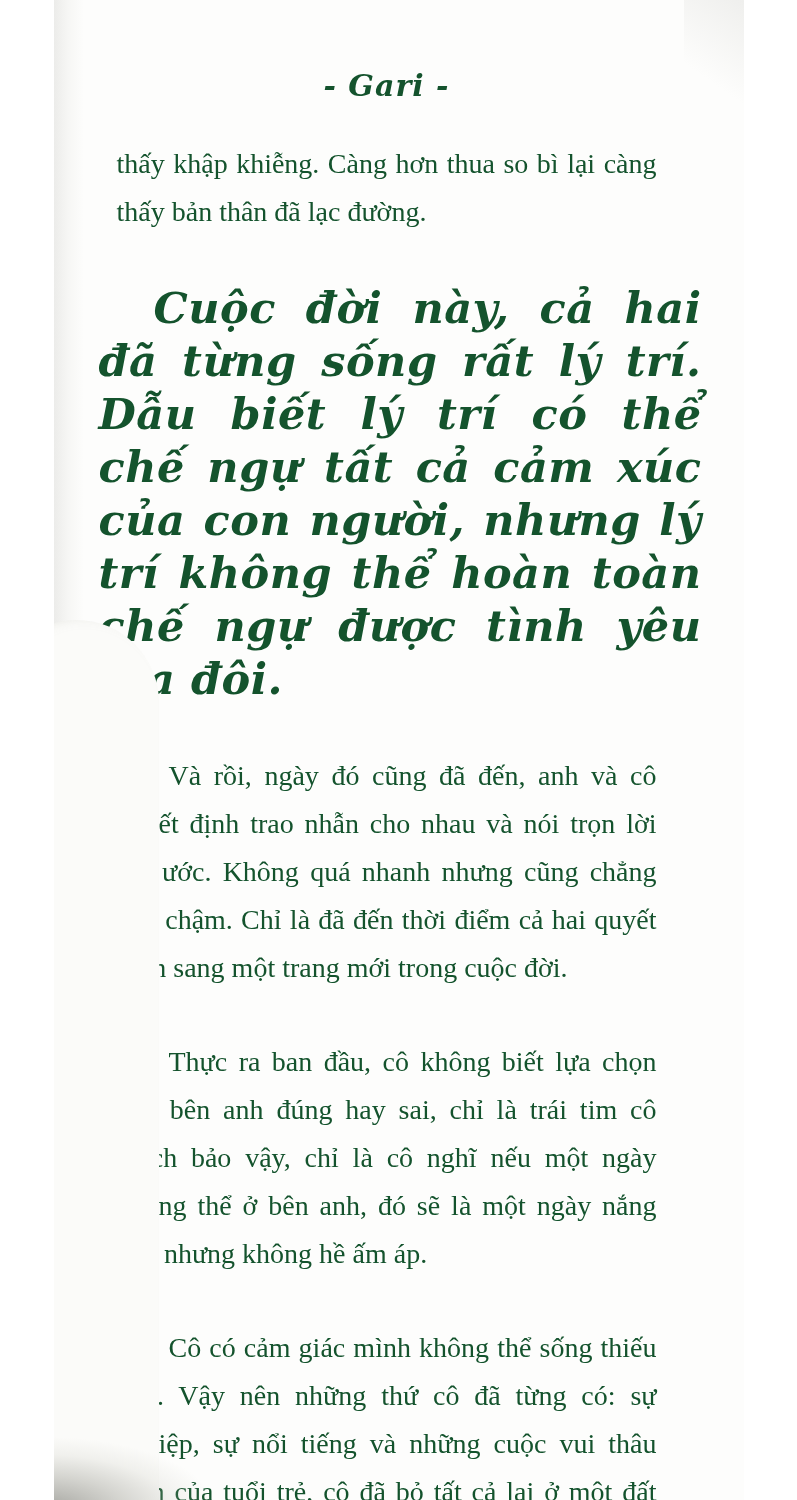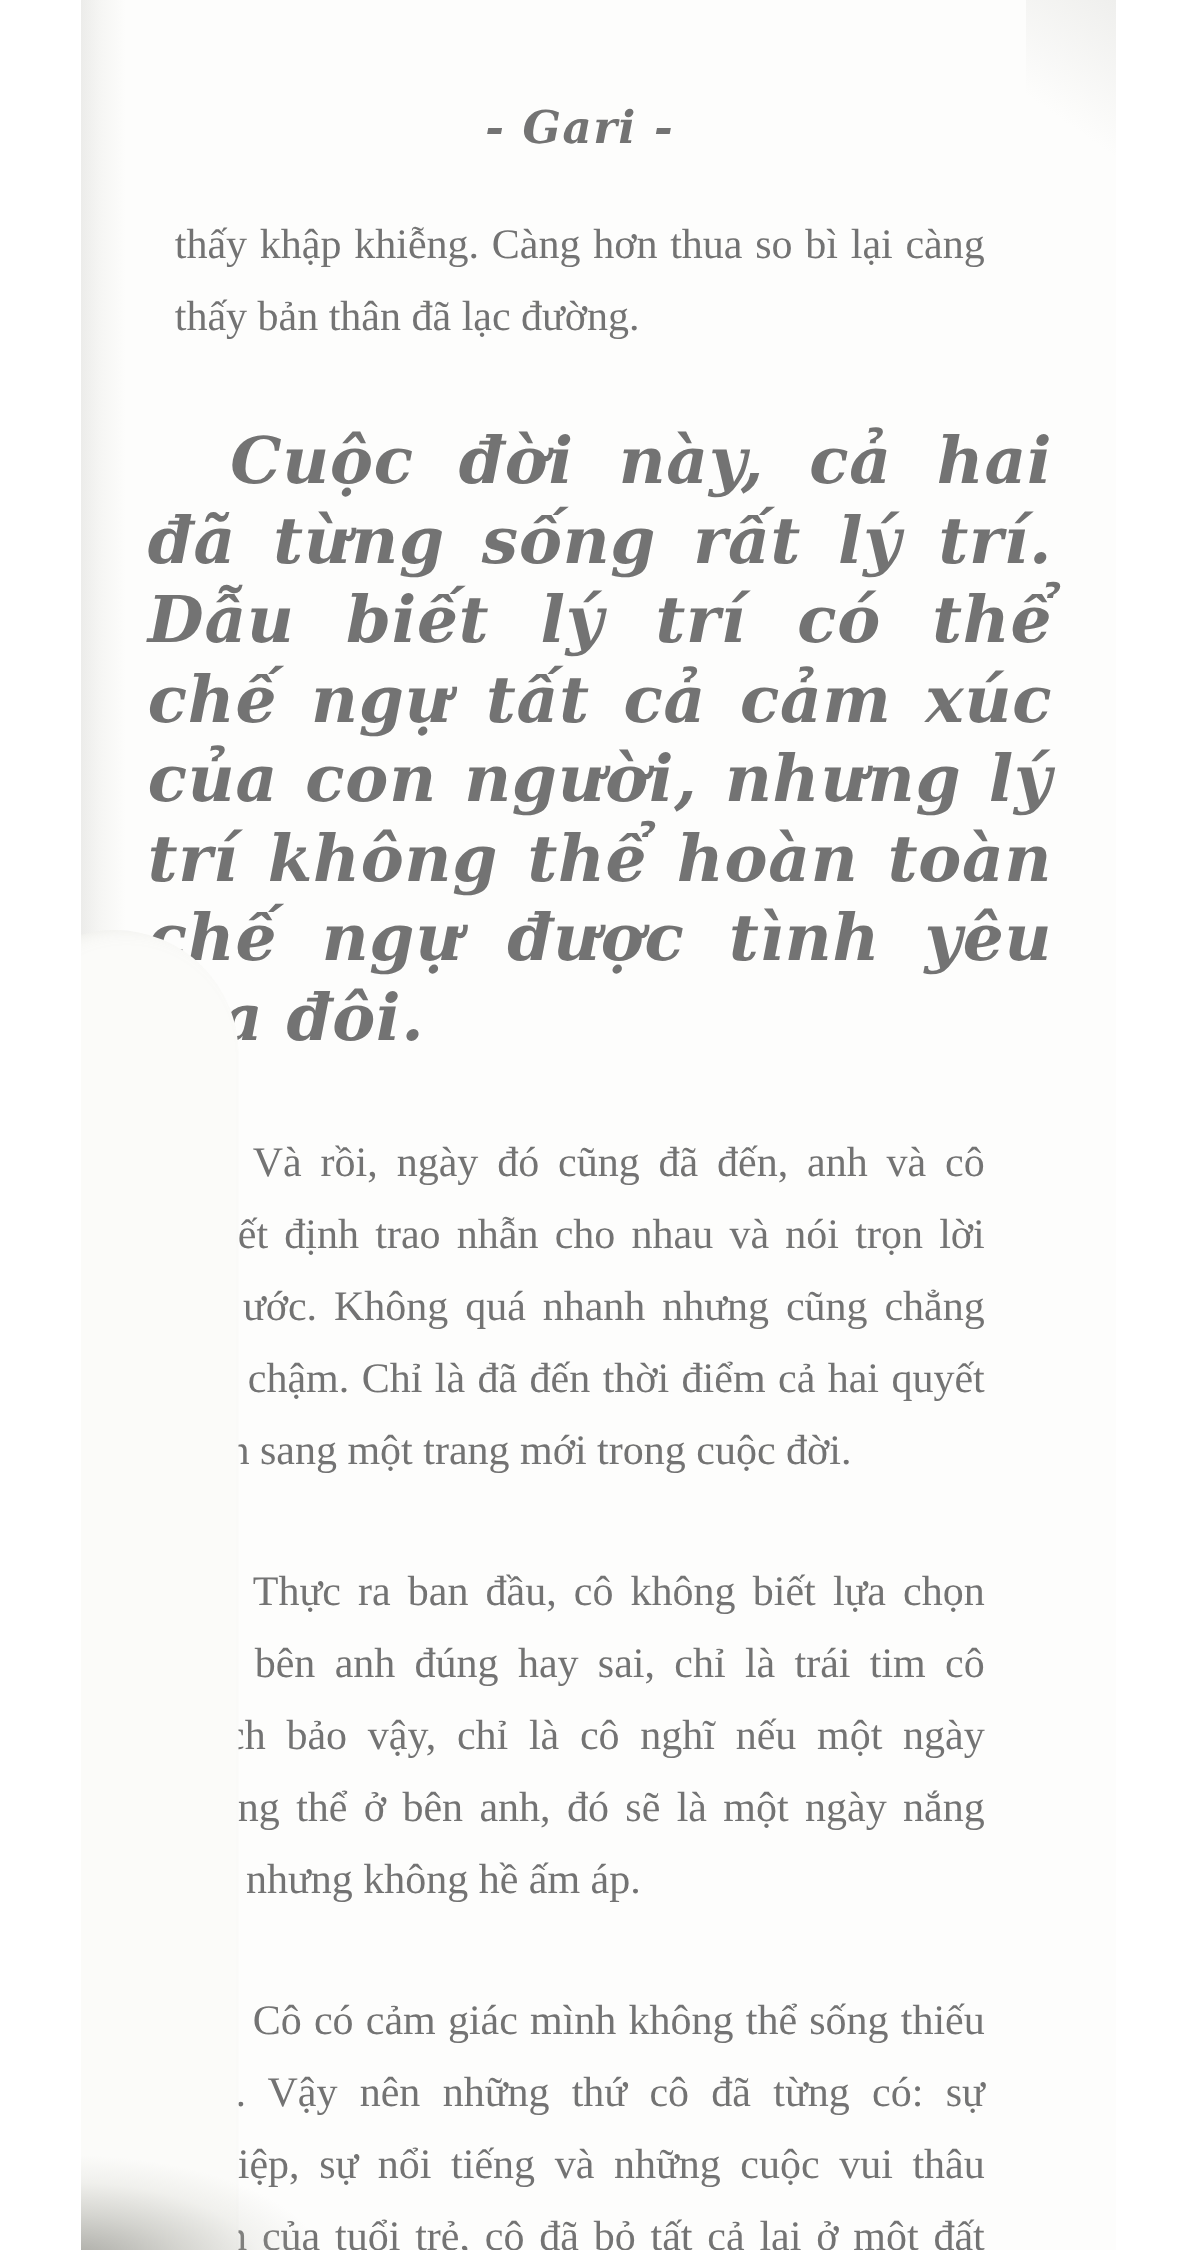--- a/index.html
+++ b/index.html
@@ -8,21 +8,21 @@
     background: #ffffff;
   }
   .page {
     position: relative;
     width: 690px;
     height: 1500px;
     margin: 0 auto;
     background: #fdfdfc;
     overflow: hidden;
     font-family: "Liberation Serif", serif;
-    color: #737373;
+    color: #14532d;
     box-sizing: border-box;
     padding: 68px 87px 0 63px;
   }
   
   .edge-shadow-left {
     position: absolute;
     left: 0; top: 0; bottom: 0;
     width: 30px;
     background: linear-gradient(to right, #ececea 0%, #f6f6f4 45%, rgba(253,253,252,0) 100%);
     pointer-events: none;

